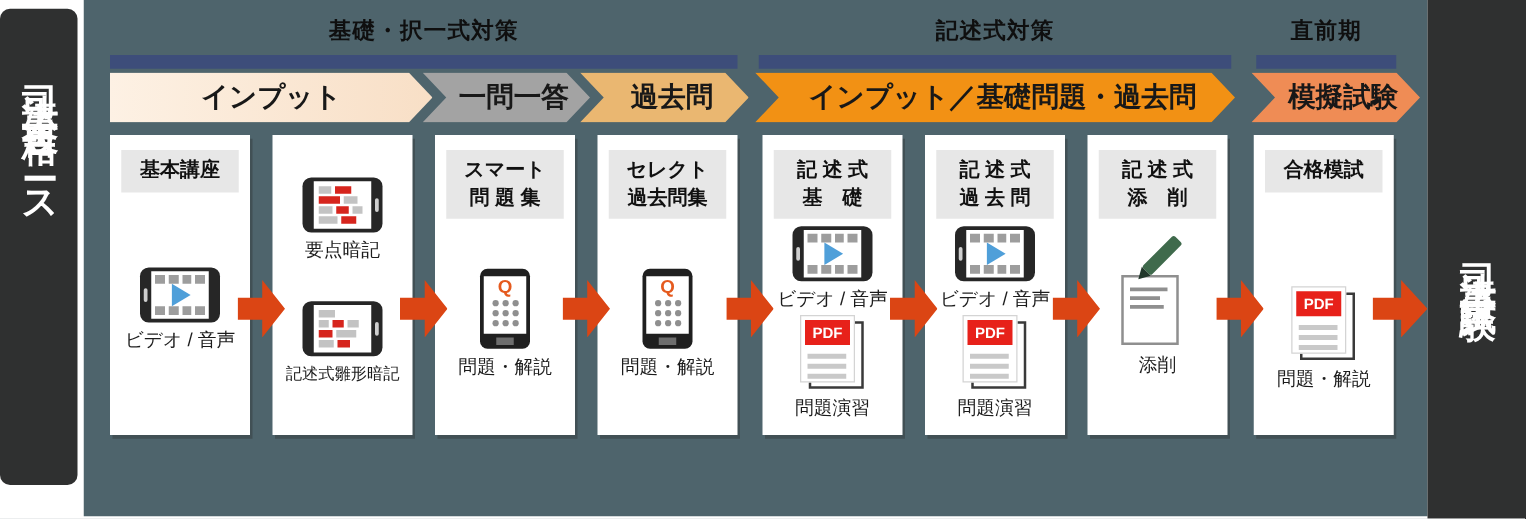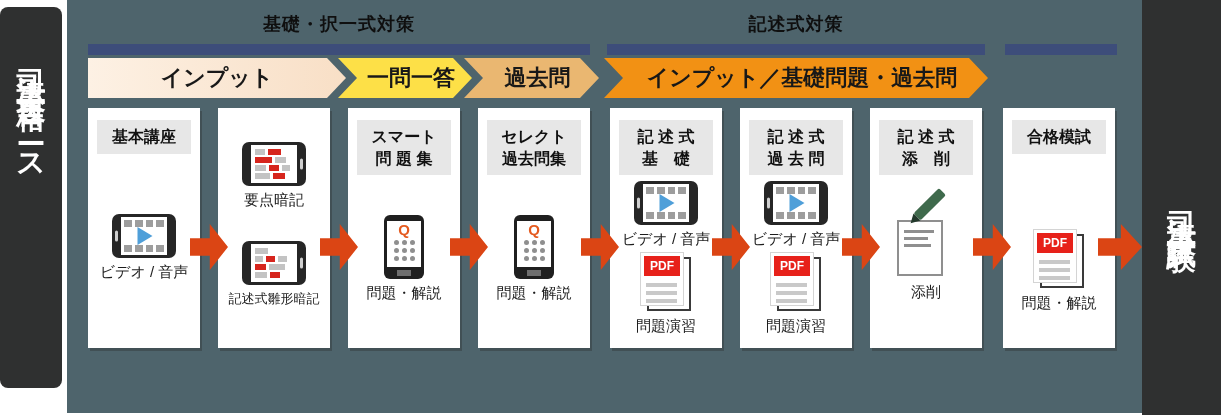--- a/index.html
+++ b/index.html
@@ -25,21 +25,21 @@
   .sec1-t { left:21px;  width:502px; } .sec1-b { left:21px;  width:502px; }
   .sec2-t { left:540px; width:378px; } .sec2-b { left:540px; width:378px; }
   .sec3-t { left:938px; width:112px; } .sec3-b { left:938px; width:112px; }
 
   
   .band { position:absolute; top:58px; height:40px; display:flex; align-items:center;
           justify-content:center; font-weight:bold; font-size:22px; color:#181818; }
   .band-first { clip-path:polygon(0 0, calc(100% - 19px) 0, 100% 50%, calc(100% - 19px) 100%, 0 100%); }
   .band-mid   { clip-path:polygon(0 0, calc(100% - 19px) 0, 100% 50%, calc(100% - 19px) 100%, 0 100%, 19px 50%); padding-left:12px; }
   .band1 { left:21px;  width:258px; background:linear-gradient(90deg,#fdf1e4,#f8dfc6); }
-  .band2 { left:271px; width:134px; background:#fde047; }
+  .band2 { left:271px; width:134px; background:#a3a3a3; }
   .band3 { left:397px; width:135px; background:#eab771; }
   .band4 { left:537px; width:384px; background:#f29114; }
   .band5 { left:934px; width:135px; background:#ef8c55; }
 
   
   .card { position:absolute; top:108px; width:112px; height:240px; background:#fff;
           box-shadow:2px 3px 0 rgba(50,55,58,.45); display:flex; flex-direction:column; align-items:center; }
   .c1 { left:21px; } .c2 { left:151px; } .c3 { left:281px; } .c4 { left:411px; }
   .c5 { left:543px; } .c6 { left:673px; } .c7 { left:803px; } .c8 { left:936px;gap:47px; }
   .card-label { margin-top:12px; width:94px; background:#e7e7e7; color:#111;
@@ -119,28 +119,30 @@
 <div class="stage">
 
   <div class="rail rail-left">
     <div class="rail-text">司法書士合格コース</div>
   </div>
 
   <div class="panel">
 
     <div class="sec-title sec1-t">基礎・択一式対策</div>
     <div class="sec-title sec2-t">記述式対策</div>
+    <div class="sec-title sec3-t">直前期</div>
     <div class="sec-bar sec1-b"></div>
     <div class="sec-bar sec2-b"></div>
     <div class="sec-bar sec3-b"></div>
 
     <div class="band band-first band1">インプット</div>
     <div class="band band-mid band2">一問一答</div>
     <div class="band band-mid band3">過去問</div>
     <div class="band band-mid band4">インプット／基礎問題・過去問</div>
+    <div class="band band-mid band5">模擬試験</div>
 
     <div class="card c1">
       <div class="card-label">基本講座</div>
       <div class="card-items">
         <div class="item">
           <div class="ic shell-l">
             <div class="sbtn l"></div>
             <div class="scr">
                 <div class="film top">
                   <i></i>

